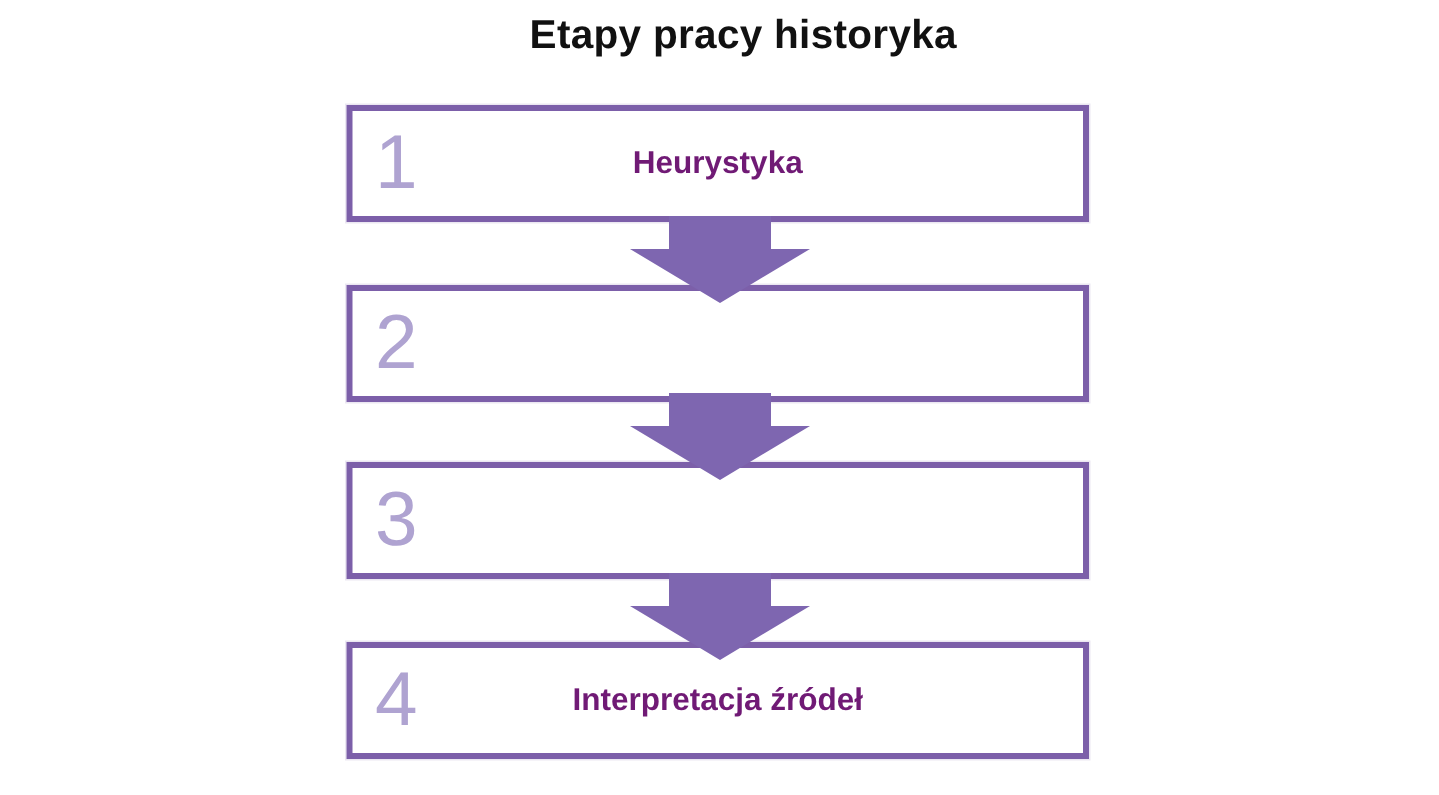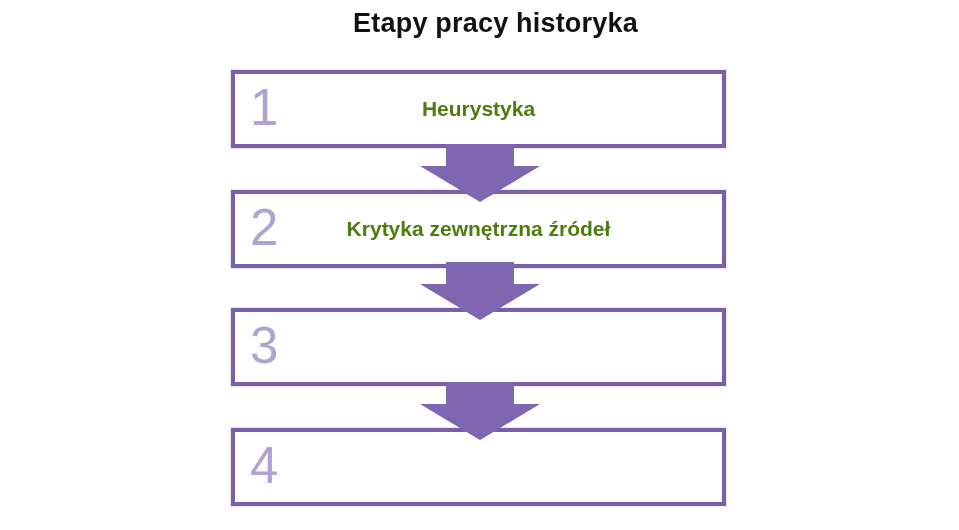--- a/index.html
+++ b/index.html
@@ -54,21 +54,21 @@
     font-size: 51px;
     line-height: 1;
     font-weight: 400;
     color: #AFA3D1;
   }
   .stage-label {
     width: 100%;
     text-align: center;
     font-size: 21px;
     font-weight: 700;
-    color: #4d7c0f;
+    color: #701a75;
   }
   .arrow {
     position: absolute;
     left: 420px;
     width: 120px;
     height: 58px;
     z-index: 3;
   }
   .arrow.pos-1 { top: 144px; }
   .arrow.pos-2 { top: 262px; }
@@ -88,36 +88,36 @@
   </div>
 
   <div class="arrow pos-1">
     <svg viewBox="0 0 120 58" xmlns="http://www.w3.org/2000/svg">
       <polygon points="26,0 94,0 94,22 120,22 60,58 0,22 26,22" fill="#7E66B0"></polygon>
     </svg>
   </div>
 
   <div class="stage-box pos-2">
     <span class="stage-number">2</span>
-    <span class="stage-label">Krytyka zewnętrzna źródeł</span>
   </div>
 
   <div class="arrow pos-2">
     <svg viewBox="0 0 120 58" xmlns="http://www.w3.org/2000/svg">
       <polygon points="26,0 94,0 94,22 120,22 60,58 0,22 26,22" fill="#7E66B0"></polygon>
     </svg>
   </div>
 
   <div class="stage-box pos-3">
     <span class="stage-number">3</span>
   </div>
 
   <div class="arrow pos-3">
     <svg viewBox="0 0 120 58" xmlns="http://www.w3.org/2000/svg">
       <polygon points="26,0 94,0 94,22 120,22 60,58 0,22 26,22" fill="#7E66B0"></polygon>
     </svg>
   </div>
 
   <div class="stage-box pos-4">
     <span class="stage-number">4</span>
+    <span class="stage-label">Interpretacja źródeł</span>
   </div>
 
 </div>
 
 </body></html>

